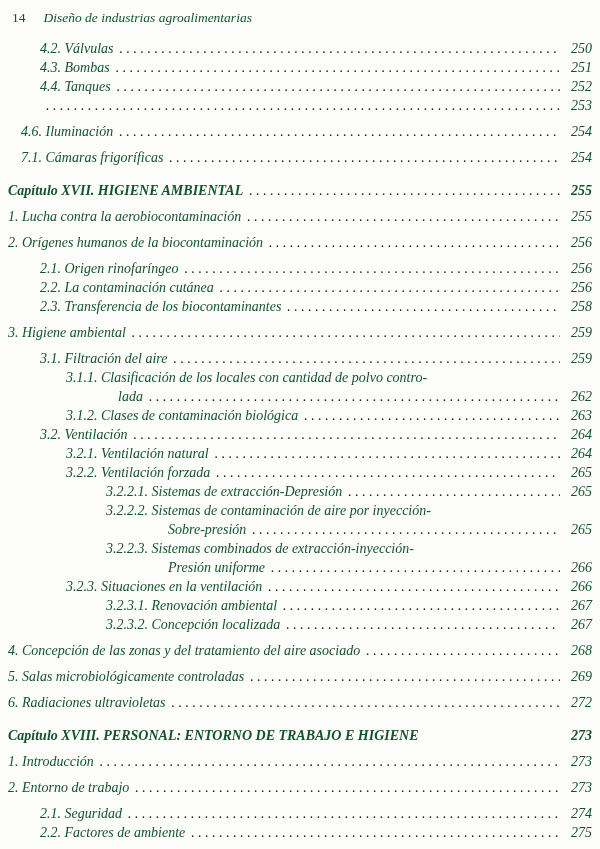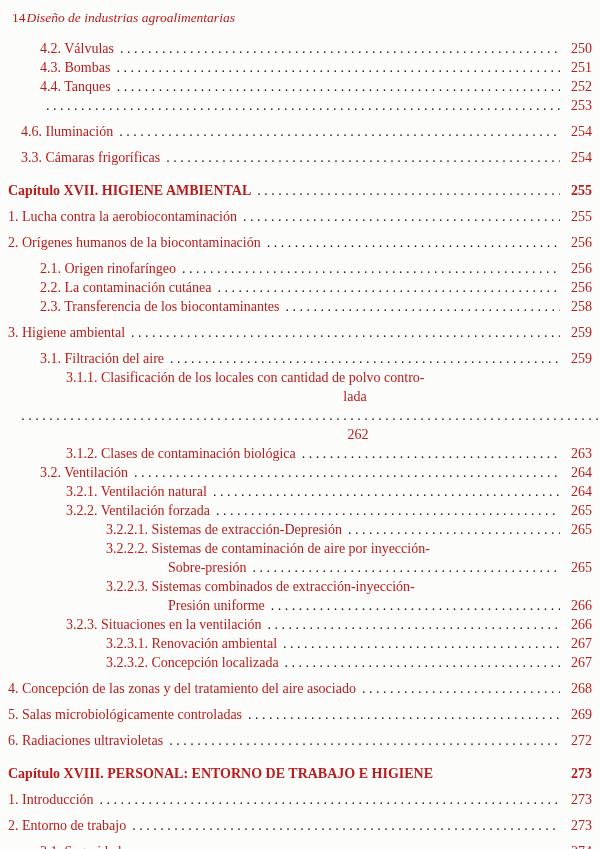--- a/index.html
+++ b/index.html
@@ -3,46 +3,47 @@
 <meta charset="utf-8">
 <style>
   * { box-sizing: border-box; margin: 0; padding: 0; }
   html, body { background: #f4f3f0; }
   .page {
     position: relative;
     width: 600px;
     height: 849px;
     margin: 0 auto;
     background: #fcfcfa;
-    color: #b91c1c;
+    color: #14532d;
     font-family: "Liberation Serif", serif;
     font-size: 14px;
     padding: 10px 8px 0 8px;
     overflow: hidden;
   }
   .header {
     display: flex;
     align-items: baseline;
     font-size: 13.5px;
     margin: 0 0 13px 4px;
   }
   .hdr-num { font-style: normal; }
-  .hdr-title { font-style: italic; margin-left: 1px; font-family: Liberation Serif, serif; }
+  .hdr-title { font-style: italic; margin-left: 18px; font-family: Liberation Serif, serif; }
 
   .toc-list { width: 100%; }
   .entry { width: 100%; }
   .entry.bold { font-weight: bold; }
   .sp-1 { margin-top: 7px; }
   .sp-2 { margin-top: 14px; }
 
   .line {
     display: flex;
-    align-items: center;
+    align-items: flex-start;
     line-height: 19px;
     width: 100%;
+    font-style: italic;
   }
   .label { white-space: nowrap; }
   .leader {
     flex: 1 1 auto;
     overflow: hidden;
     white-space: nowrap;
     margin: 0 5px 0 6px;
     min-width: 0;
   }
   .leader::after {
@@ -56,21 +57,21 @@
     min-width: 27px;
     text-align: right;
     white-space: nowrap;
   }
 
   .ind-0 { padding-left: 0; }
   .ind-1 { padding-left: 13px; }
   .ind-2 { padding-left: 32px; }
   .ind-3 { padding-left: 58px; }
   .ind-4 { padding-left: 98px; }
-  .ind-5 { padding-left: 110px; flex-direction: column; }
+  .ind-5 { padding-left: 110px; }
   .ind-6 { padding-left: 160px; }
 </style>
 </head>
 <body>
 
 <div class="page">
   <div class="header">
     <span class="hdr-num">14</span>
     <span class="hdr-title">Diseño de industrias agroalimentarias</span>
   </div>
@@ -104,21 +105,21 @@
       </div>
       <div class="entry sp-1">
         <div class="line ind-1">
           <span class="label">4.6. Iluminación</span>
           <span class="leader"></span>
           <span class="pagenum">254</span>
         </div>
       </div>
       <div class="entry sp-1">
         <div class="line ind-1">
-          <span class="label">3.3. Cámaras frigoríficas</span>
+          <span class="label">7.1. Cámaras frigoríficas</span>
           <span class="leader"></span>
           <span class="pagenum">254</span>
         </div>
       </div>
       <div class="entry sp-2 bold">
         <div class="line ind-0">
           <span class="label">Capítulo XVII.  HIGIENE AMBIENTAL</span>
           <span class="leader"></span>
           <span class="pagenum">255</span>
         </div>
@@ -300,14 +301,21 @@
           <span class="pagenum">273</span>
         </div>
       </div>
       <div class="entry sp-1">
         <div class="line ind-2">
           <span class="label">2.1. Seguridad</span>
           <span class="leader"></span>
           <span class="pagenum">274</span>
         </div>
       </div>
+      <div class="entry sp-0">
+        <div class="line ind-2">
+          <span class="label">2.2. Factores de ambiente</span>
+          <span class="leader"></span>
+          <span class="pagenum">275</span>
+        </div>
+      </div>
     </div>
 </div>
 
 </body></html>

